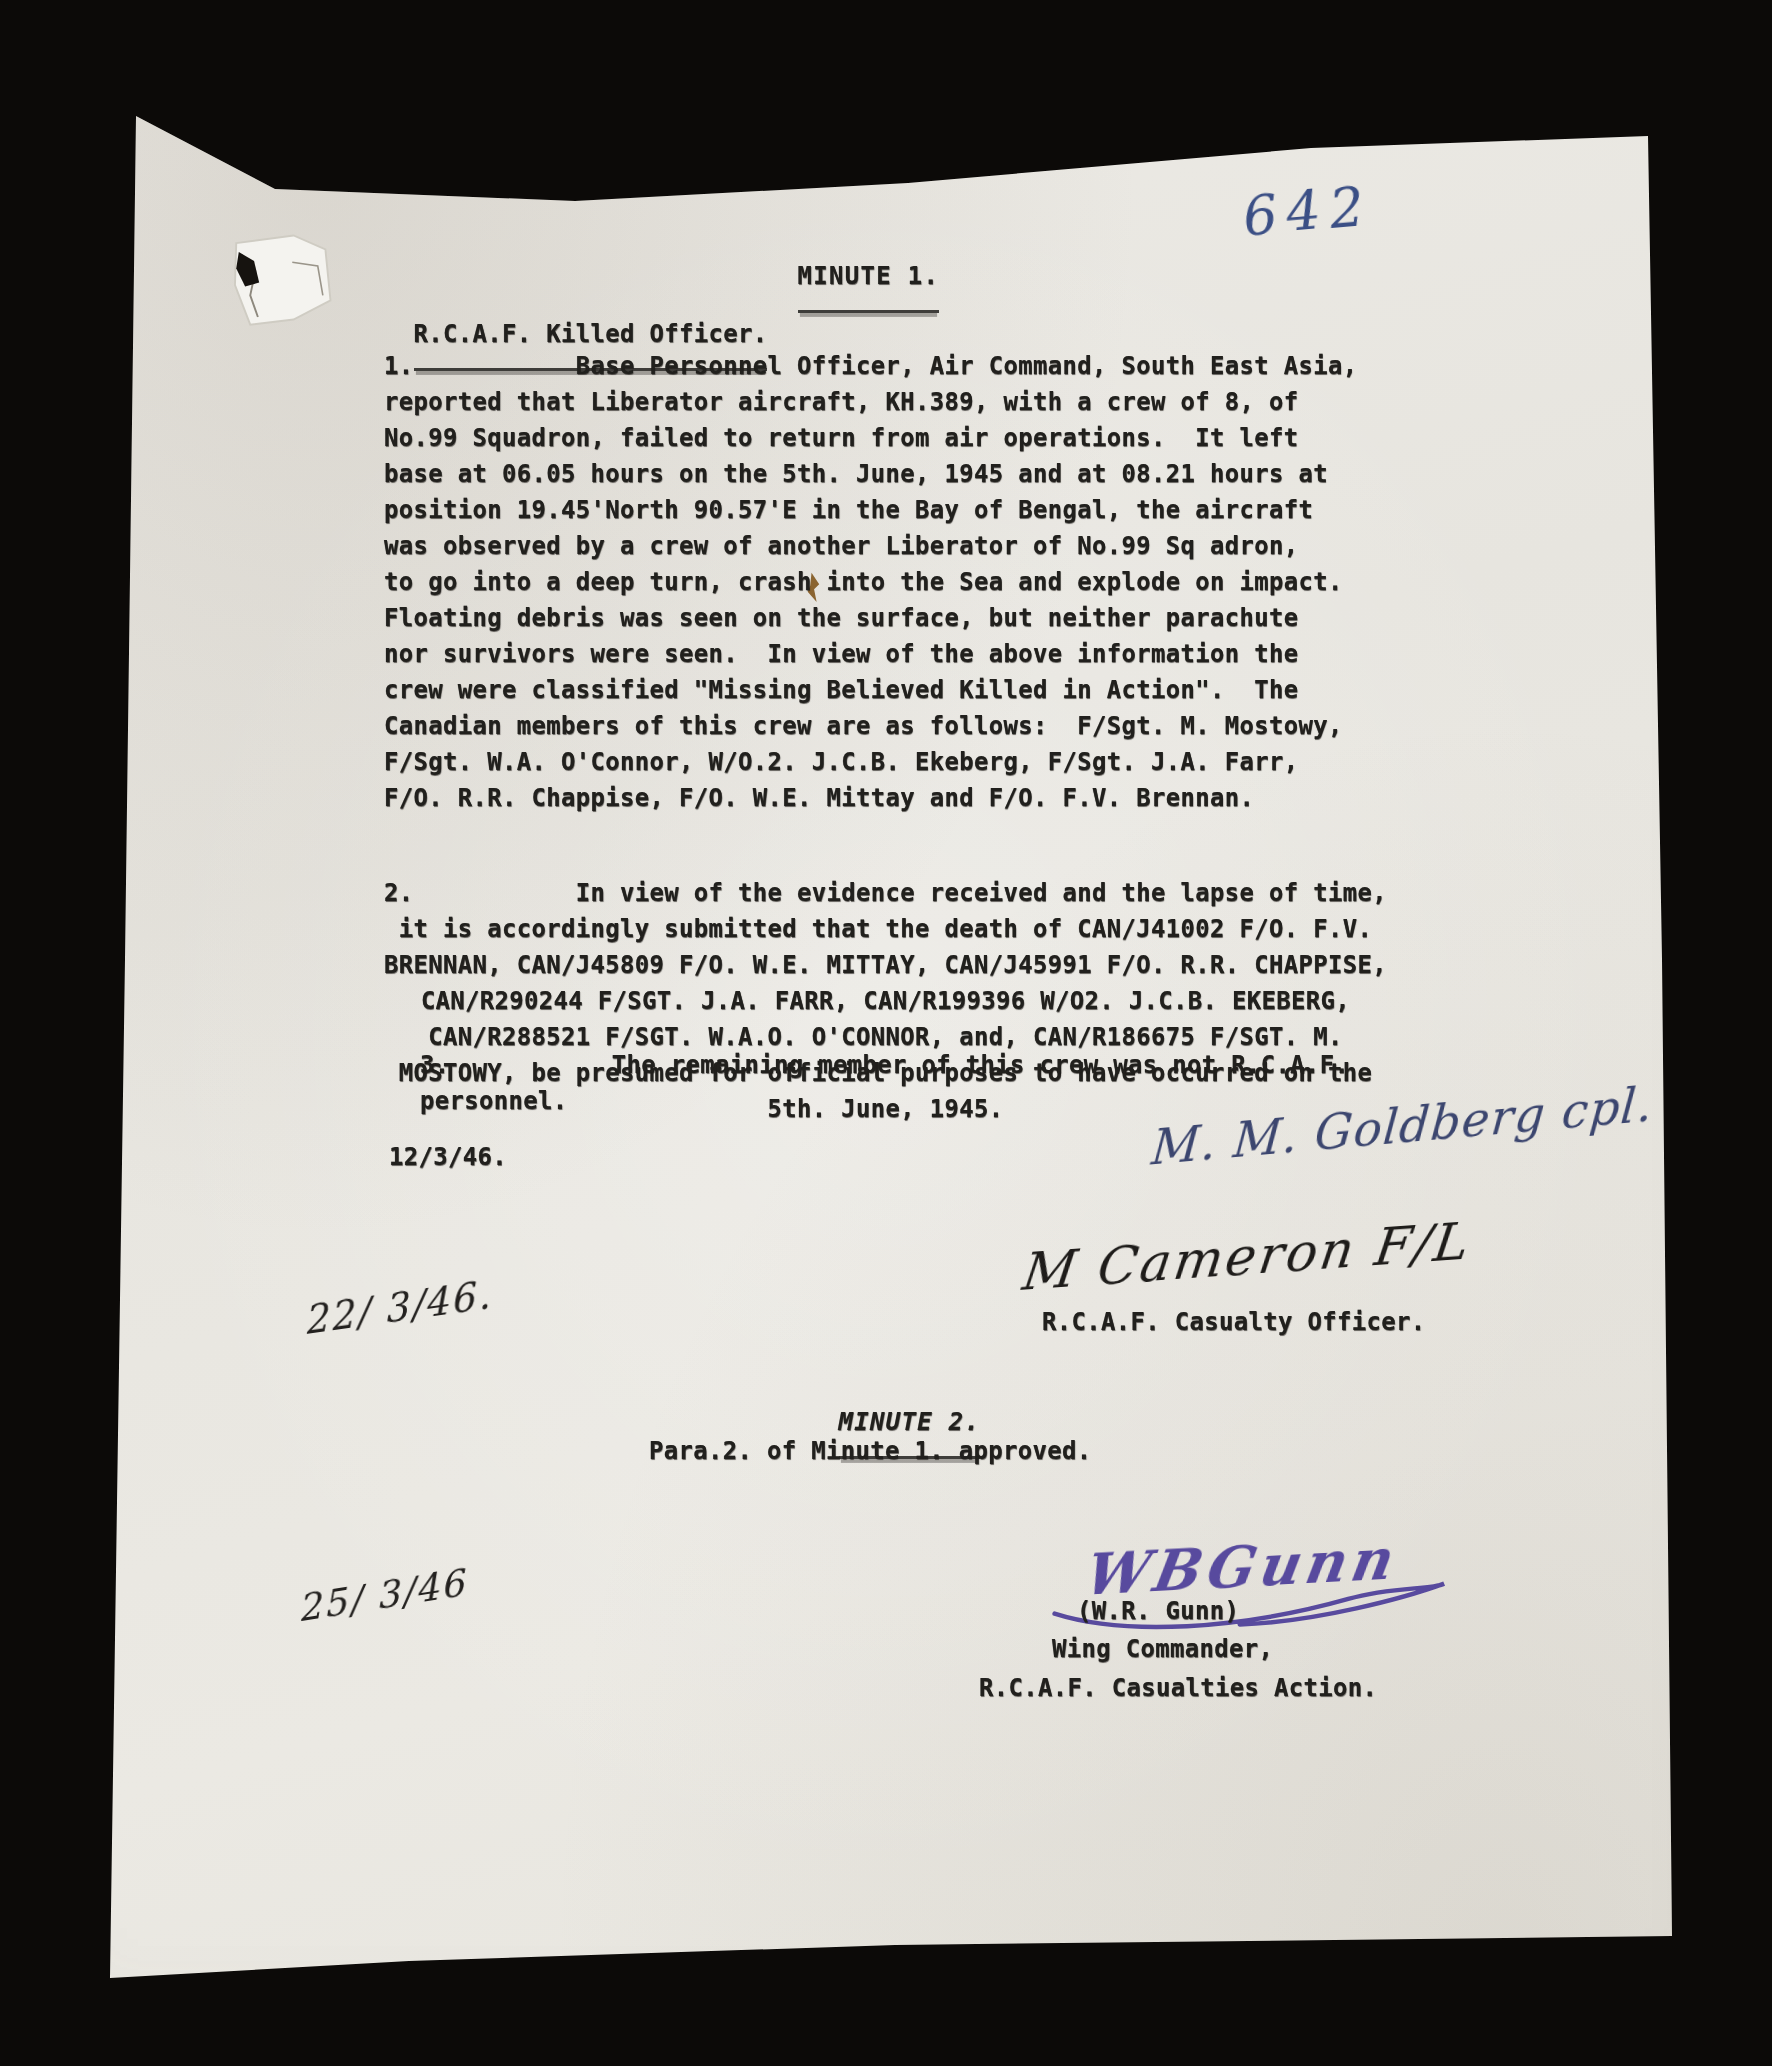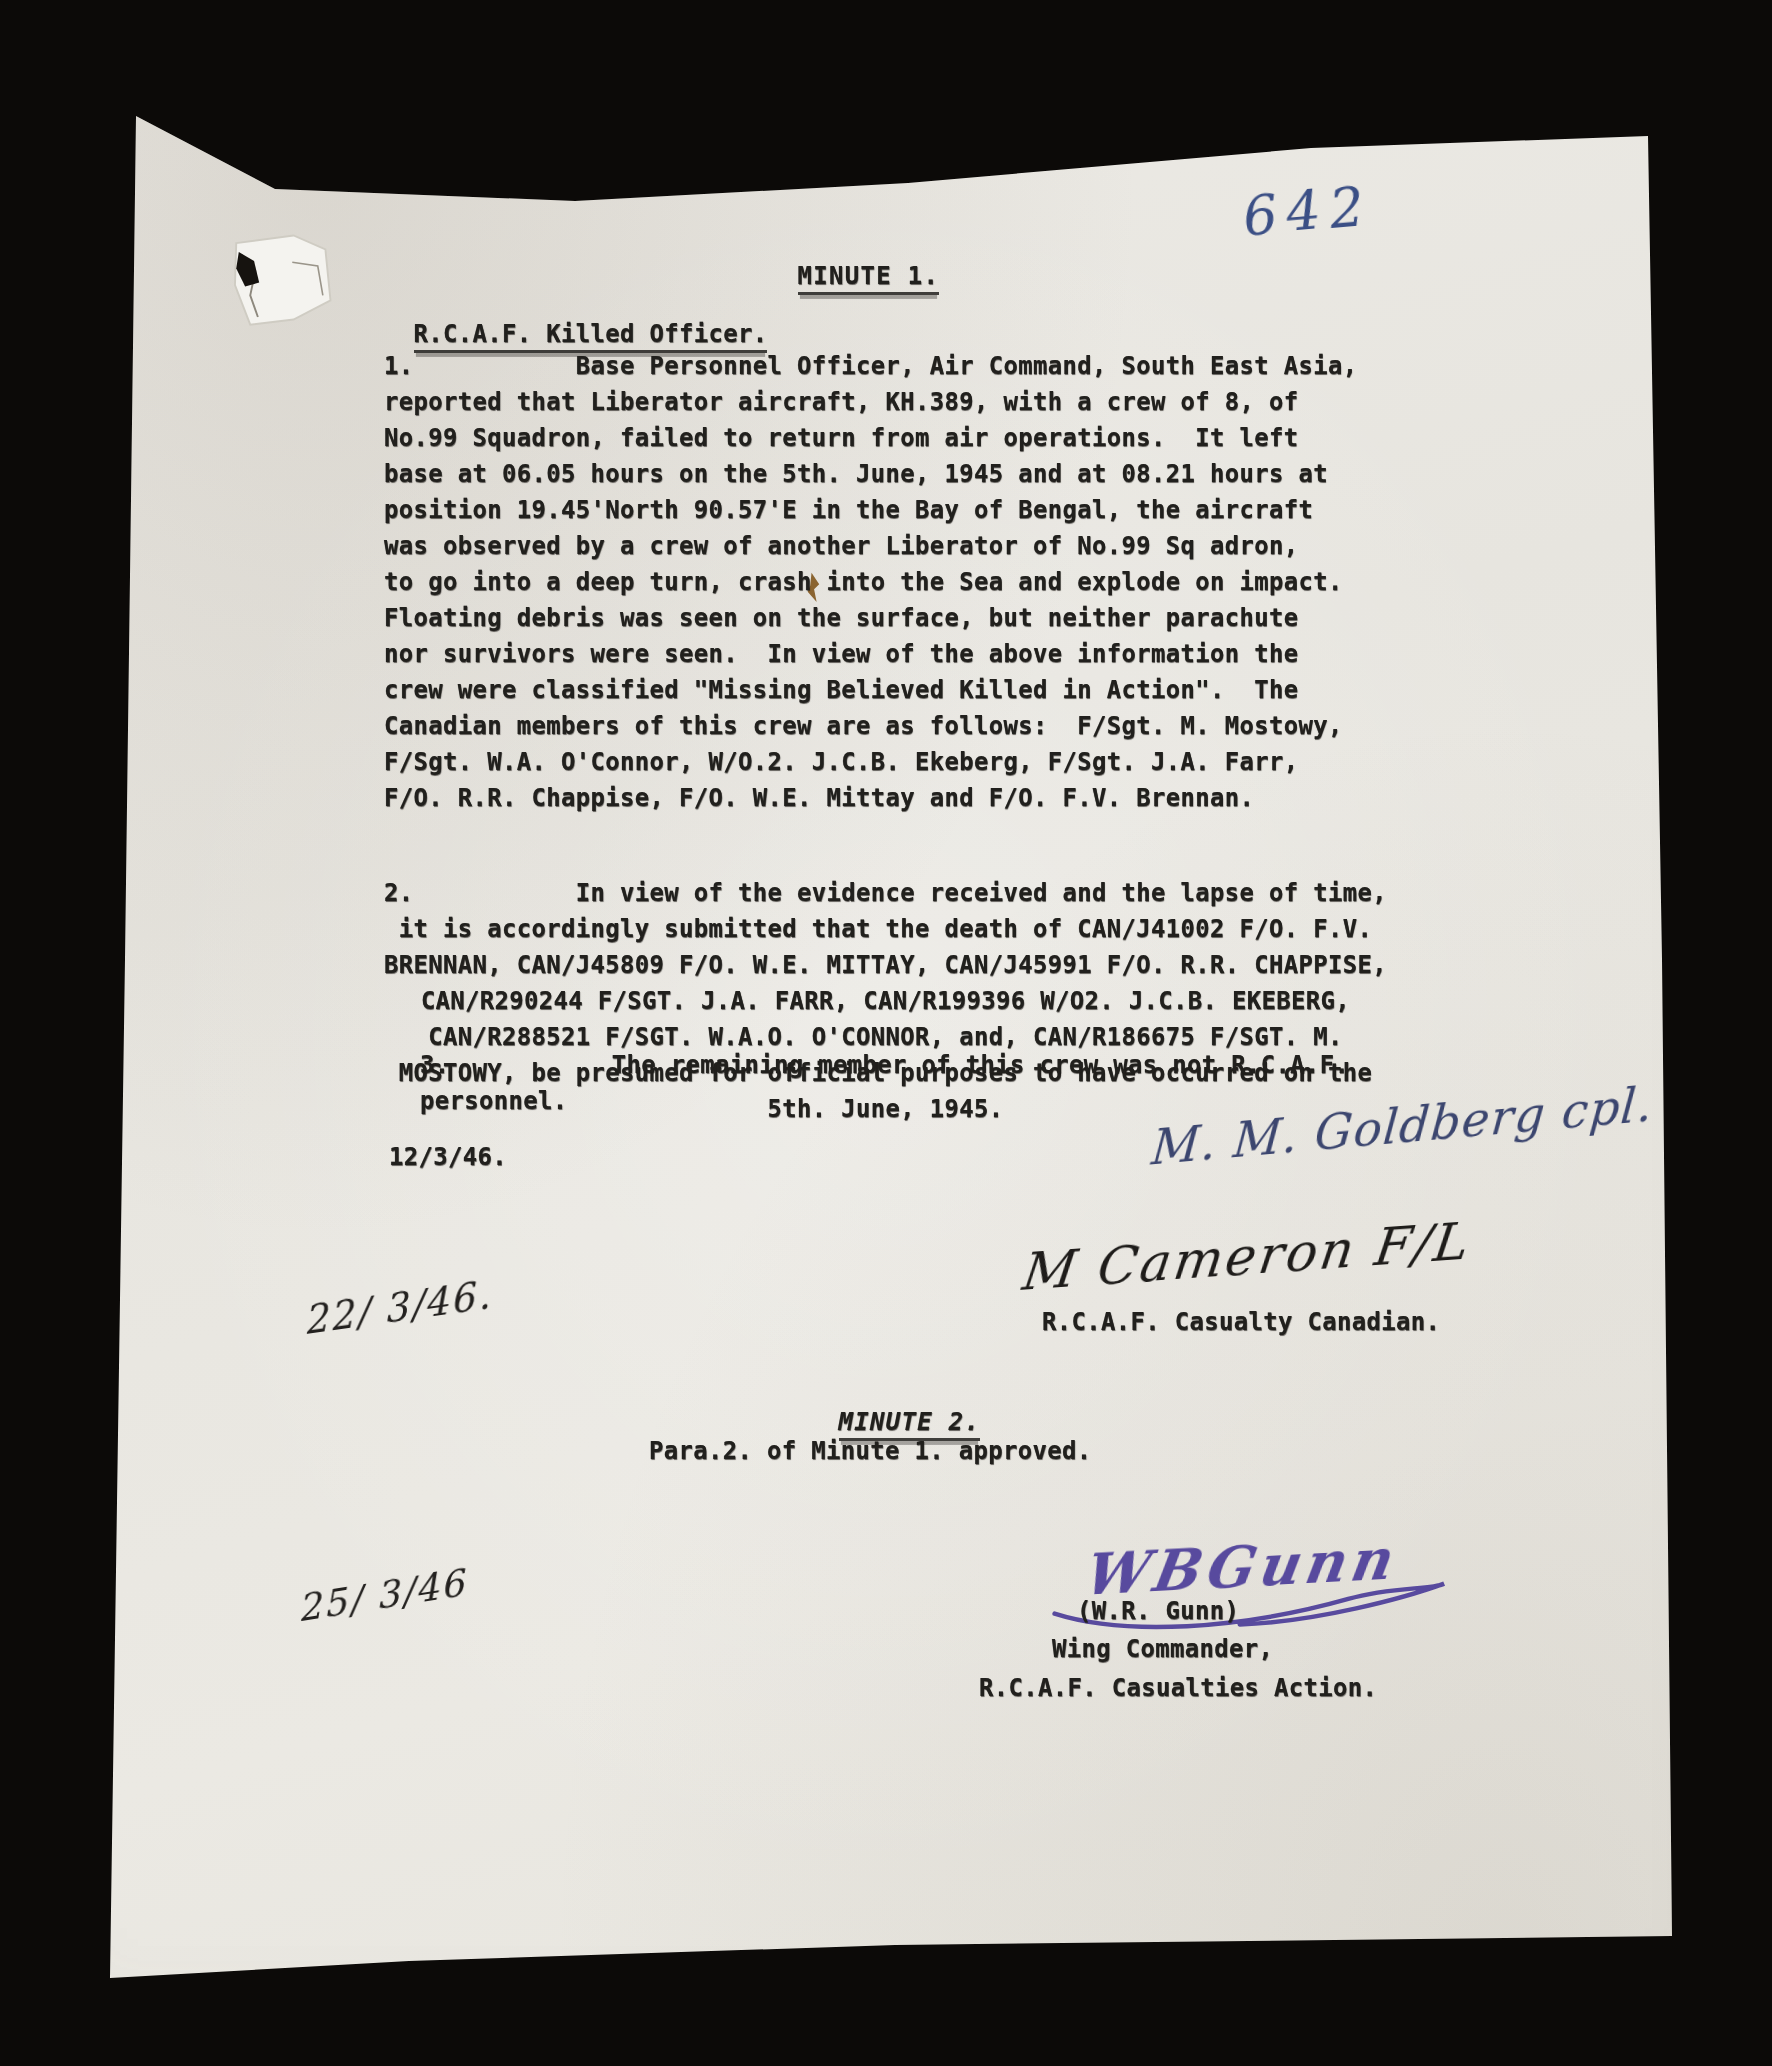--- a/index.html
+++ b/index.html
@@ -42,21 +42,21 @@
     font-size:24px;line-height:36px;
     font-weight:bold;
     color:#21201d;
     white-space:pre;
     letter-spacing:0.3px;
     text-shadow:0.4px 0.5px 0.8px rgba(30,28,25,.65), -0.2px 0 0.4px rgba(30,28,25,.35);
     filter:blur(0.2px);
   }
   .heading .u{
     border-bottom:3.2px solid rgba(33,32,29,.85);
-    padding-bottom:2px;
+    padding-bottom:20px;
     box-shadow:0 5.8px 0 -1.9px rgba(33,32,29,.35);
   }
   .hand{
     position:absolute;
     font-family:"DejaVu Serif", serif;
     font-style:italic;
     white-space:pre;
     filter:blur(0.2px);
   }
   .tear-svg,.fleck{position:absolute;}
@@ -117,21 +117,21 @@
 personnel.</div>
 
 <div class="typed" style="left:389px;top:1139px;">12/3/46.</div>
 
 <div class="hand" style="left:1151px;top:1098px;font-size:47px;color:#3c466f;transform:rotate(-5deg) skewX(-10deg);letter-spacing:1.3px;">M. M. Goldberg cpl.</div>
 
 <div class="hand" style="left:1023px;top:1226px;font-size:52px;color:#1e1c1a;transform:rotate(-4deg) skewX(-12deg);letter-spacing:2.6px;">M Cameron F/L</div>
 
 <div class="hand" style="left:306px;top:1286px;font-size:38px;color:#23211f;transform:rotate(-8deg) skewX(-8deg);letter-spacing:1.9px;">22/ 3/46.</div>
 
-<div class="typed" style="left:1042px;top:1304px;">R.C.A.F. Casualty Canadian.</div>
+<div class="typed" style="left:1042px;top:1304px;">R.C.A.F. Casualty Officer.</div>
 
 <div class="typed heading" style="left:807px;top:1368px;letter-spacing:1.3px;font-style:italic;">
   <span class="u">MINUTE 2.</span>
 </div>
 
 <div class="typed" style="left:649px;top:1433px;">Para.2. of Minute 1. approved.</div>
 
 <div class="hand" style="left:1087px;top:1533px;font-size:56px;color:#584a9e;transform:rotate(-3deg) skewX(-14deg);letter-spacing:5.1px;font-weight:bold;">WBGunn</div>
 <svg class="tear-svg" style="left:1048px;top:1553px;" width="409" height="83" viewBox="0 0 640 130">
   <path d="M10,95 C120,130 300,120 470,72 C540,52 600,58 620,48 C560,70 420,108 300,112" stroke="#584a9e" stroke-width="7" fill="none" stroke-linecap="round"></path>

